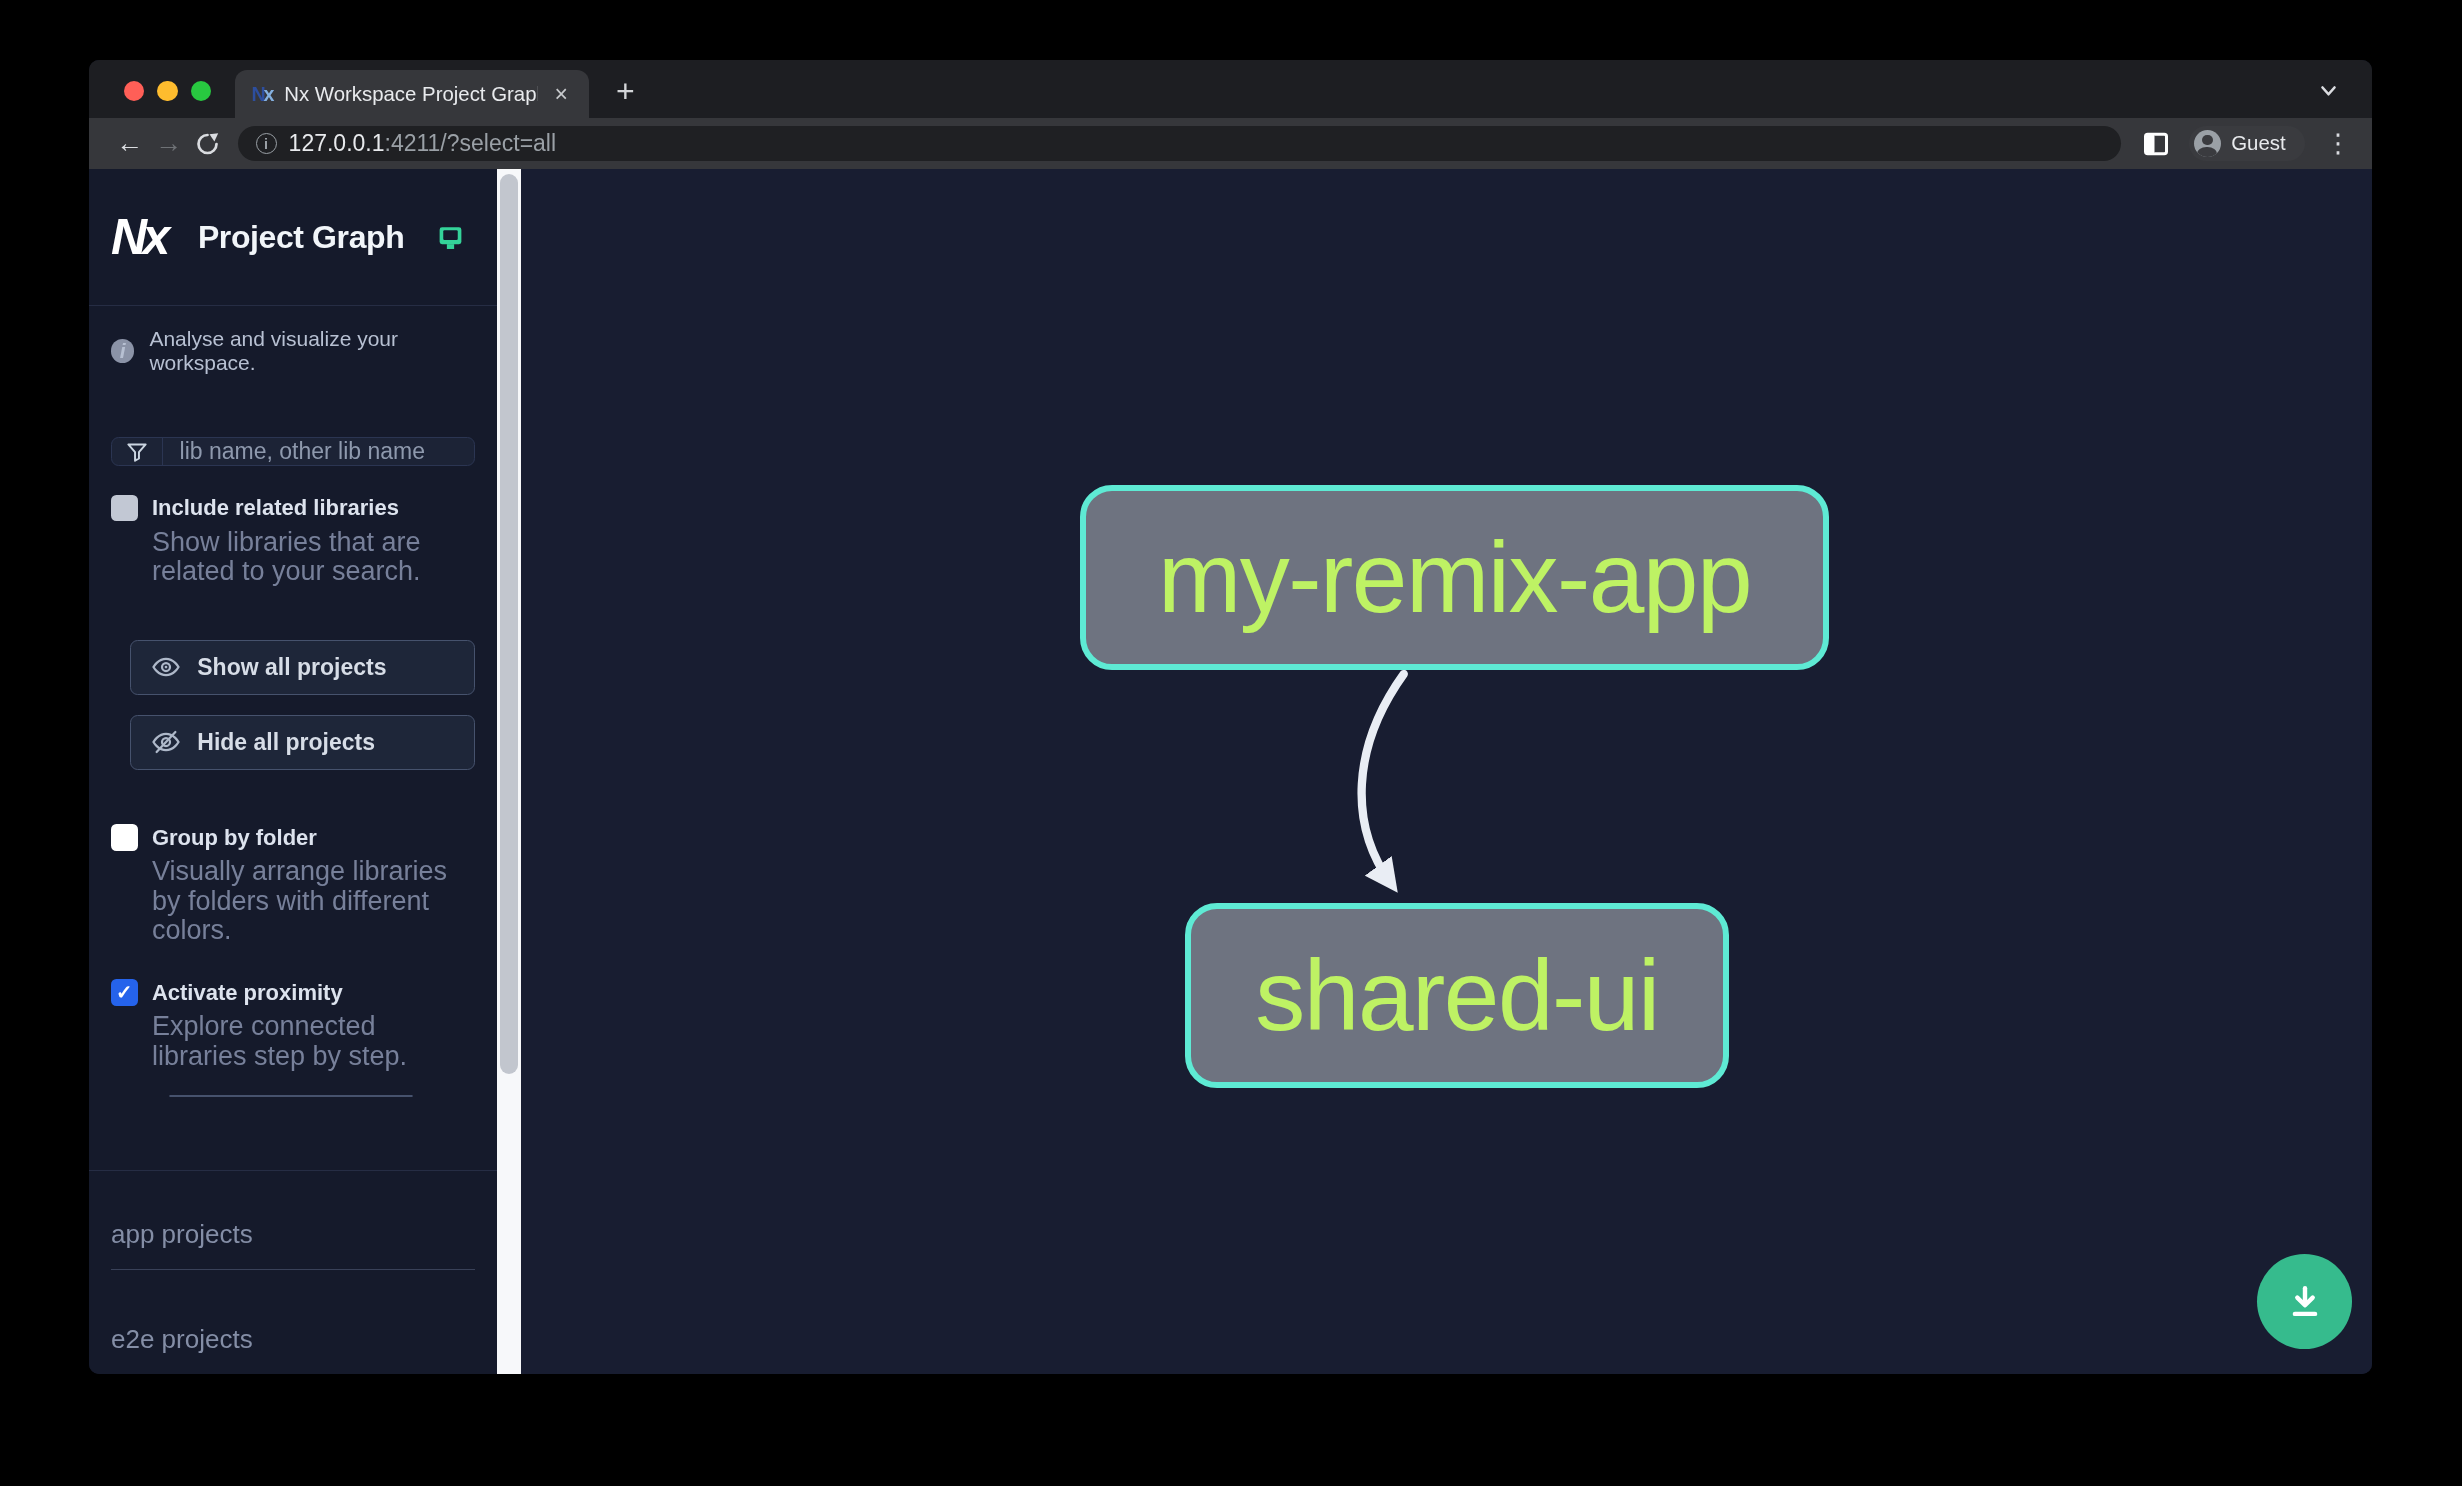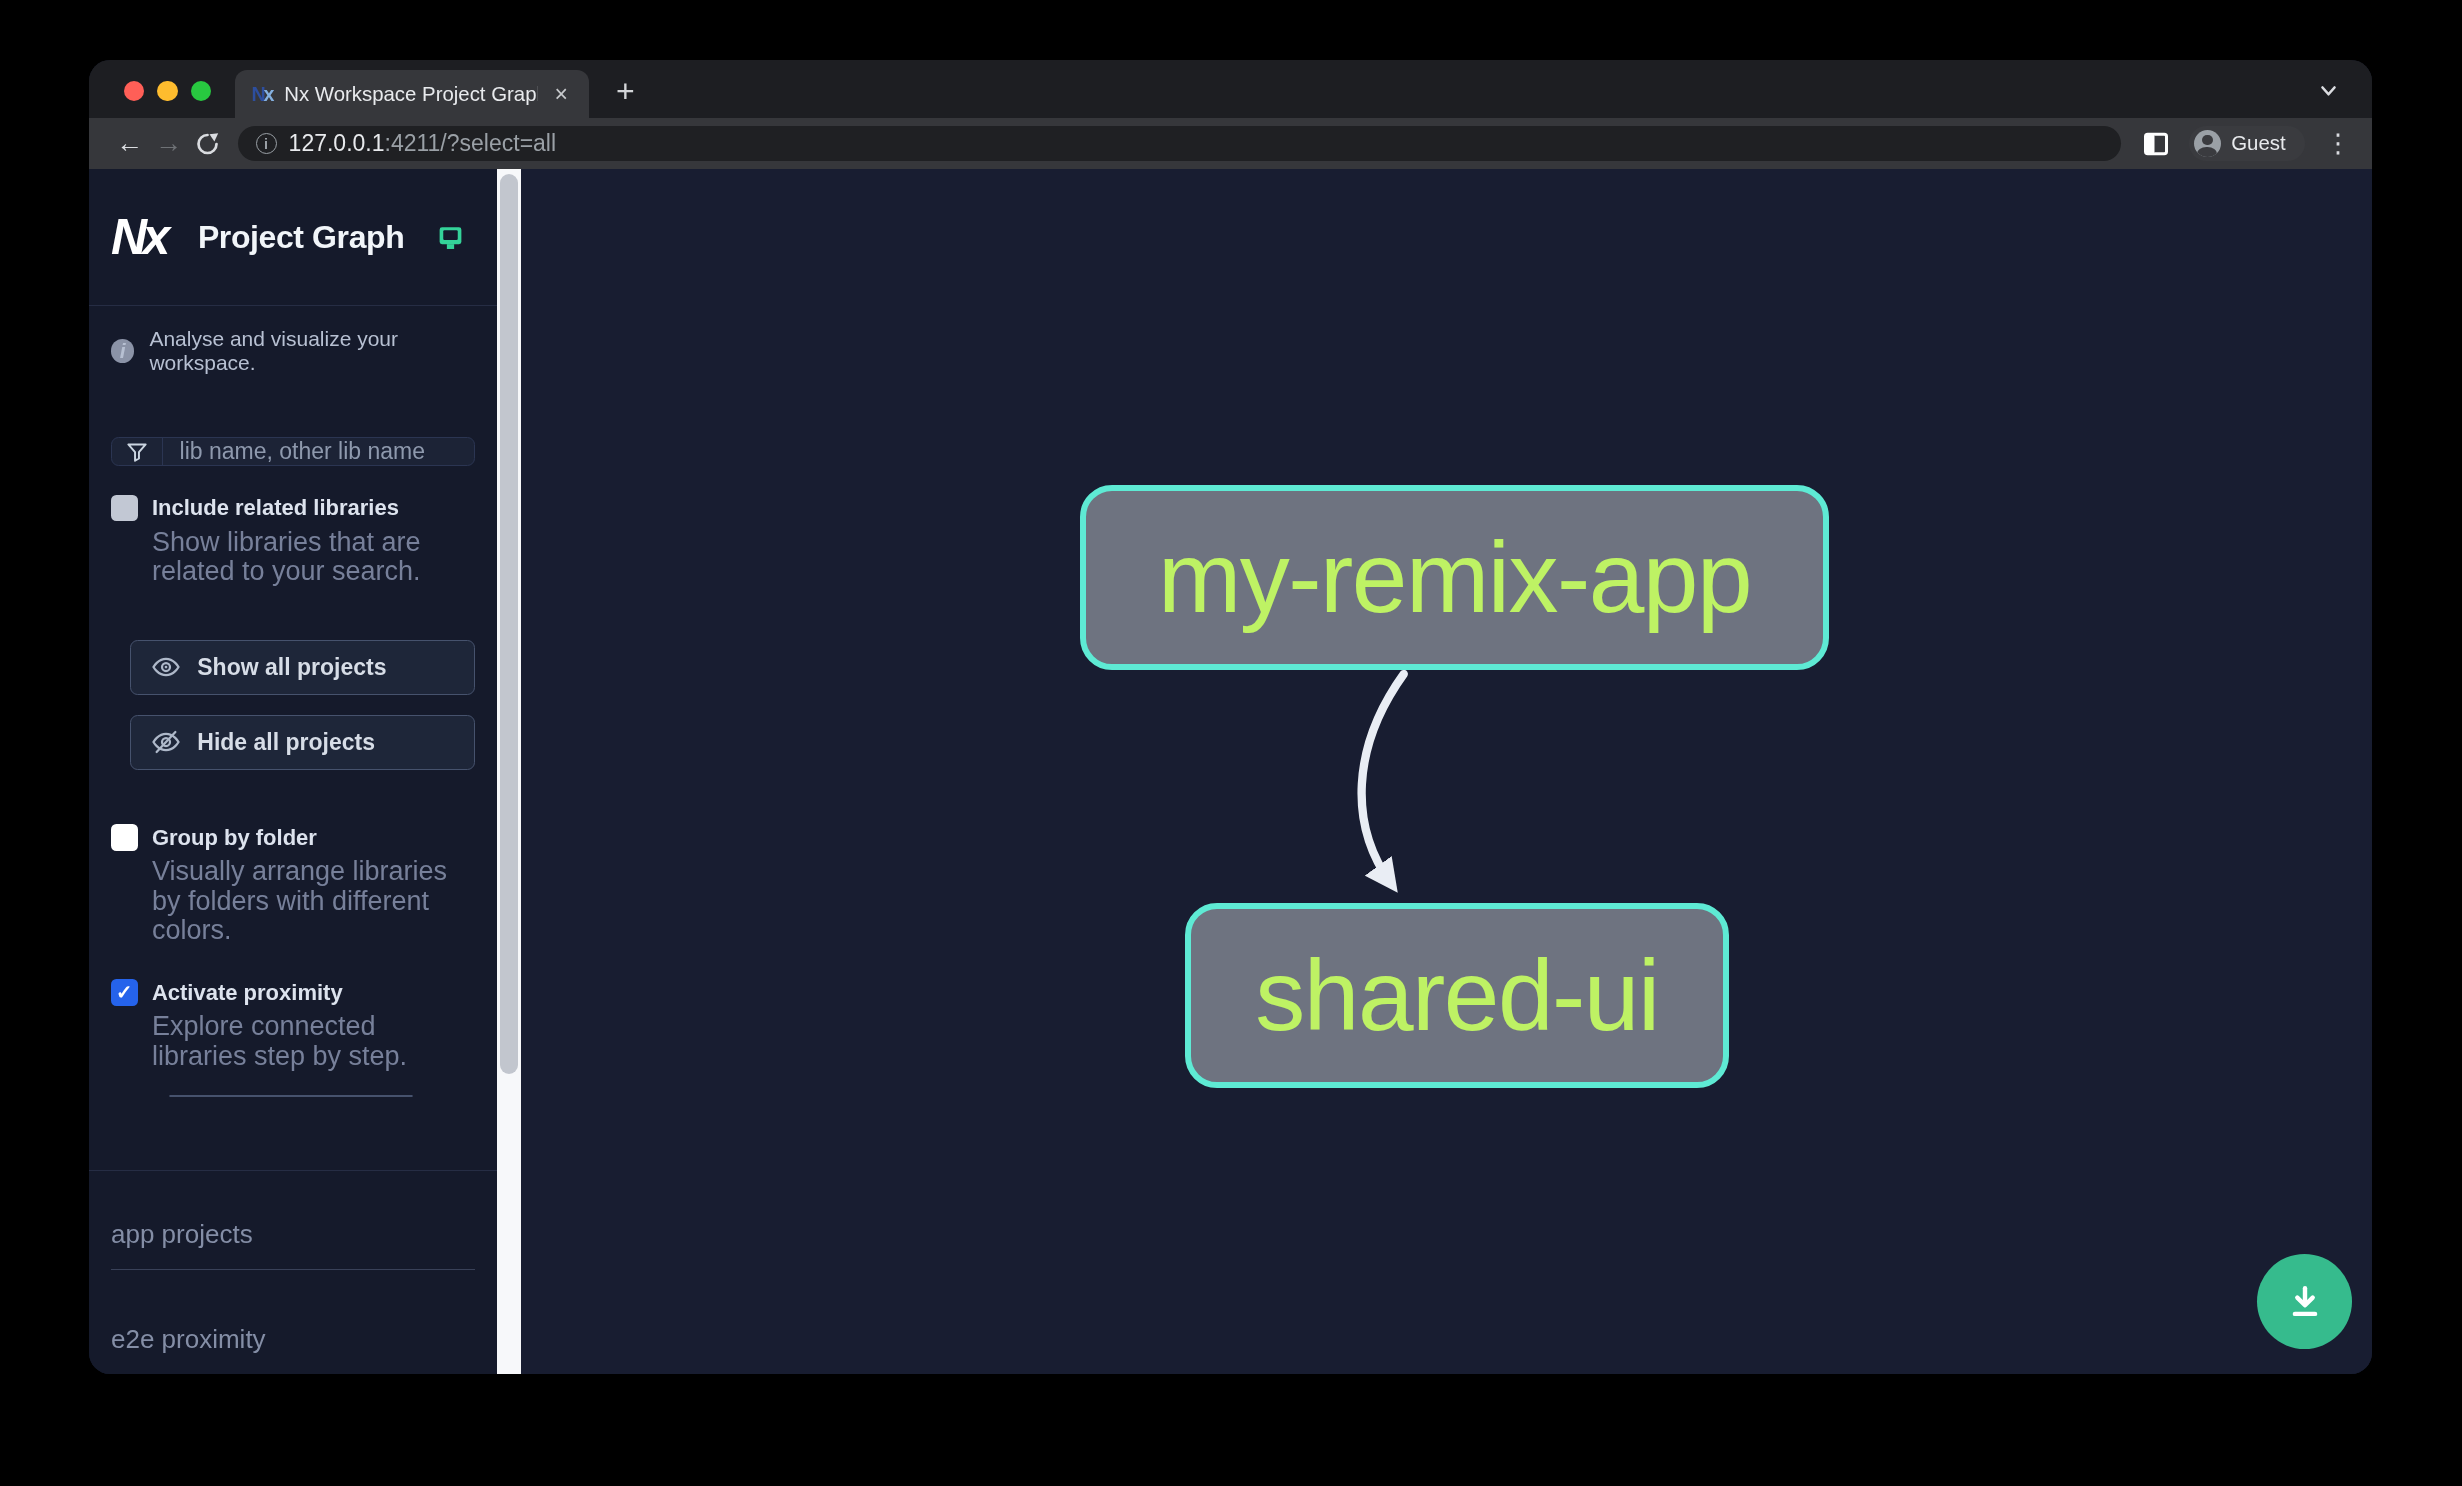--- a/index.html
+++ b/index.html
@@ -1,20 +1,20 @@
 <!DOCTYPE html>
 <html style="font-size:12px"><head>
 <meta charset="utf-8">
 <style>
   * { margin:0; padding:0; box-sizing:border-box; }
   html,body { width:2462px; height:1487px; background:#000; font-family:"Liberation Sans", sans-serif; }
   body { position:relative; overflow:hidden; }
 
   .window { position:absolute; left:89px; top:60px; width:2283px; height:1314px;
-            border-radius:21px; overflow:hidden; background:#161b2d; display:flex; flex-direction:column; }
+            border-radius:10px; overflow:hidden; background:#161b2d; display:flex; flex-direction:column; }
 
   
   .tabstrip { flex:none; height:58px; background:#1d1e22; position:relative; display:flex; align-items:flex-end; }
   .traffic { position:absolute; left:35px; top:21px; display:flex; gap:13px; }
   .light { width:20.4px; height:20.4px; border-radius:50%; }
   .light.red { background:#ff5f57; } .light.yellow { background:#febc2e; } .light.green { background:#28c840; }
   .tab { margin-left:146px; width:354px; height:48px; background:#36373b; border-radius:12px 12px 0 0;
          display:flex; align-items:center; padding:0 16.6px; gap:12px; }
   .favicon { font-weight:800; font-size:19.7px; letter-spacing:-2.3px; white-space:nowrap; }
   .favicon .fn { color:#2d4e9e; } .favicon .fx { color:#85b0e0; }
@@ -222,21 +222,21 @@
 
       <div class="stepper">
         <div class="step-dec">−</div>
         <div class="step-val">1</div>
         <div class="step-inc">+</div>
       </div>
 
       <div class="sb-divider"></div>
 
       <div class="section first">app projects</div>
-      <div class="section second">e2e proximity</div>
+      <div class="section second">e2e projects</div>
     </div>
 
     <div class="sb-scroll">
       <div class="sb-thumb"></div>
     </div>
 
     <div class="canvas">
       <svg class="edges" viewBox="0 0 2447 1594" preserveAspectRatio="none">
         <defs>
           <marker id="arrow" markerWidth="4" markerHeight="4" refX="2.6" refY="2" orient="auto">

